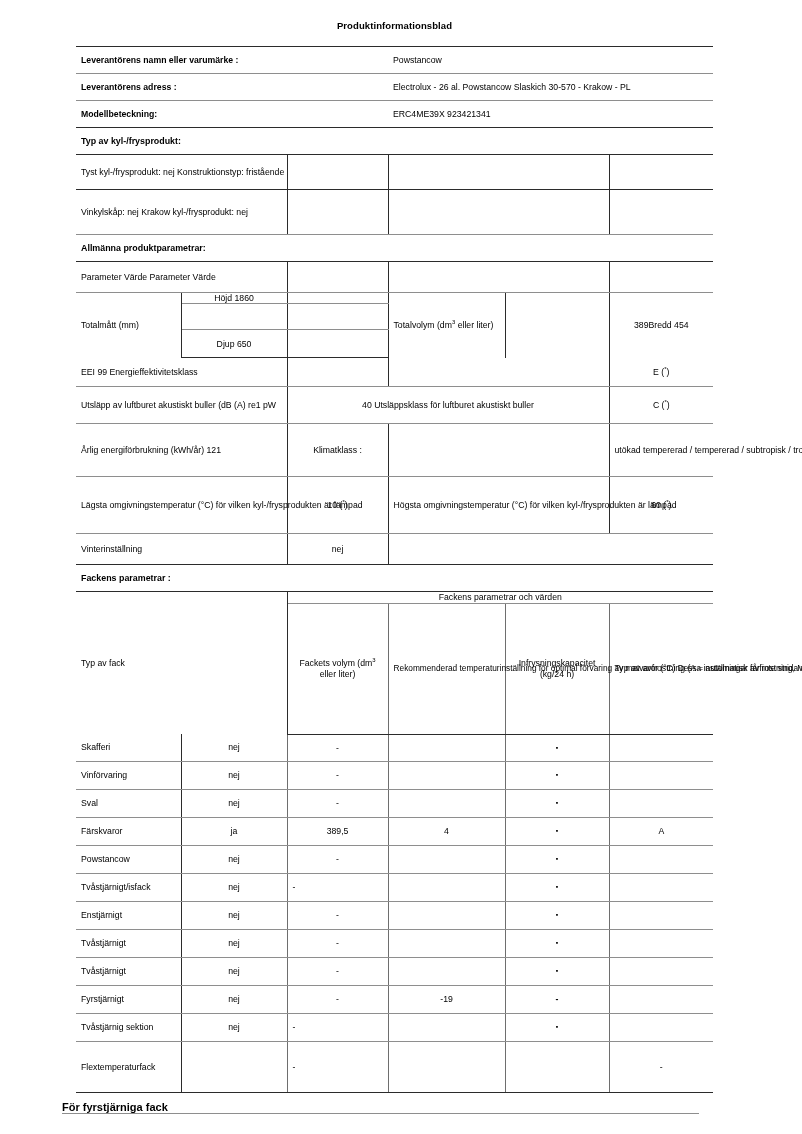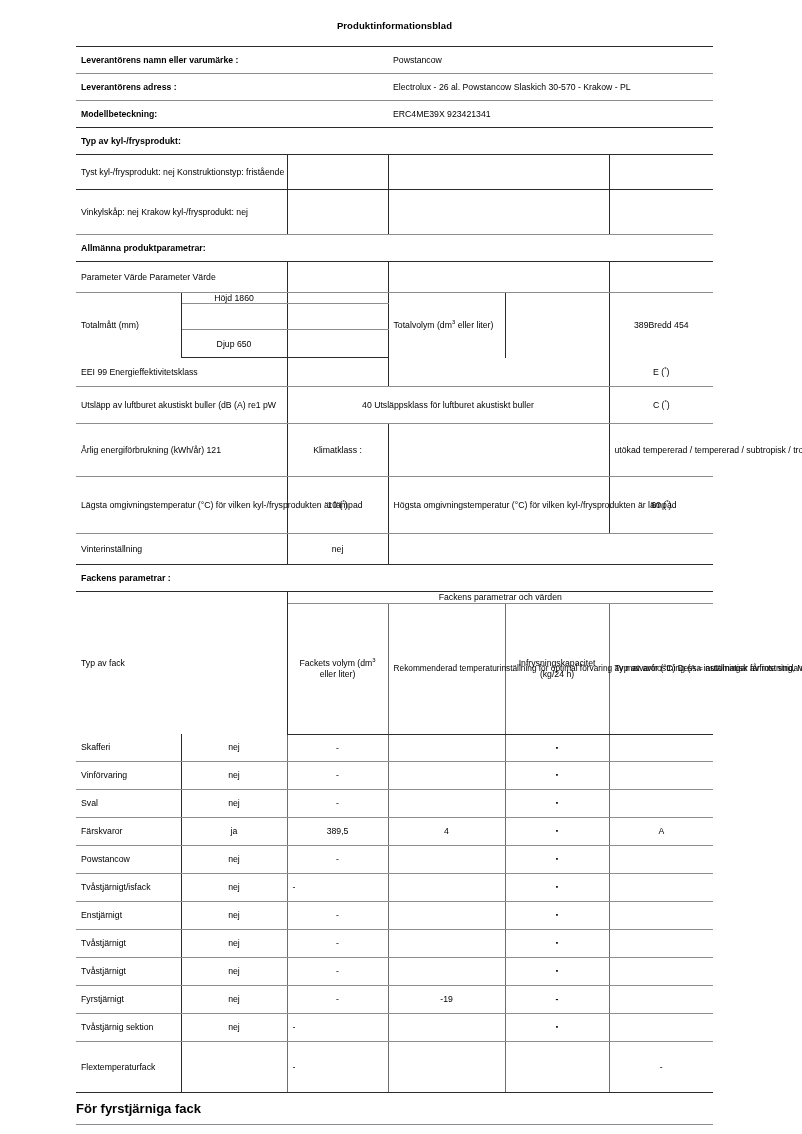--- a/index.html
+++ b/index.html
@@ -295,15 +295,15 @@
           <td class="bb-thick br-thin dash-left">-</td>
           <td class="bb-thick br-thin ctr"></td>
           <td class="bb-thick br-thin dotmark" style="font-size: 8.7px;"></td>
           <td class="bb-thick ctr">-</td>
         </tr>
 
     </tbody>
   </table>
 
   <div id="footer-holder">
-      <div style="position: absolute; left: 76px; top: 1101px; width: 637px; font-size: 13px; font-weight: bold; border-bottom: 1px solid rgb(142, 142, 142); padding-bottom: 8px;">För fyrstjärniga fack</div>
+      <div style="position: absolute; left: 62px; top: 1101px; width: 637px; font-size: 11px; font-weight: bold; border-bottom: 1px solid rgb(142, 142, 142); padding-bottom: 0;">För fyrstjärniga fack</div>
     </div>
 </div>
 
 </body></html>

